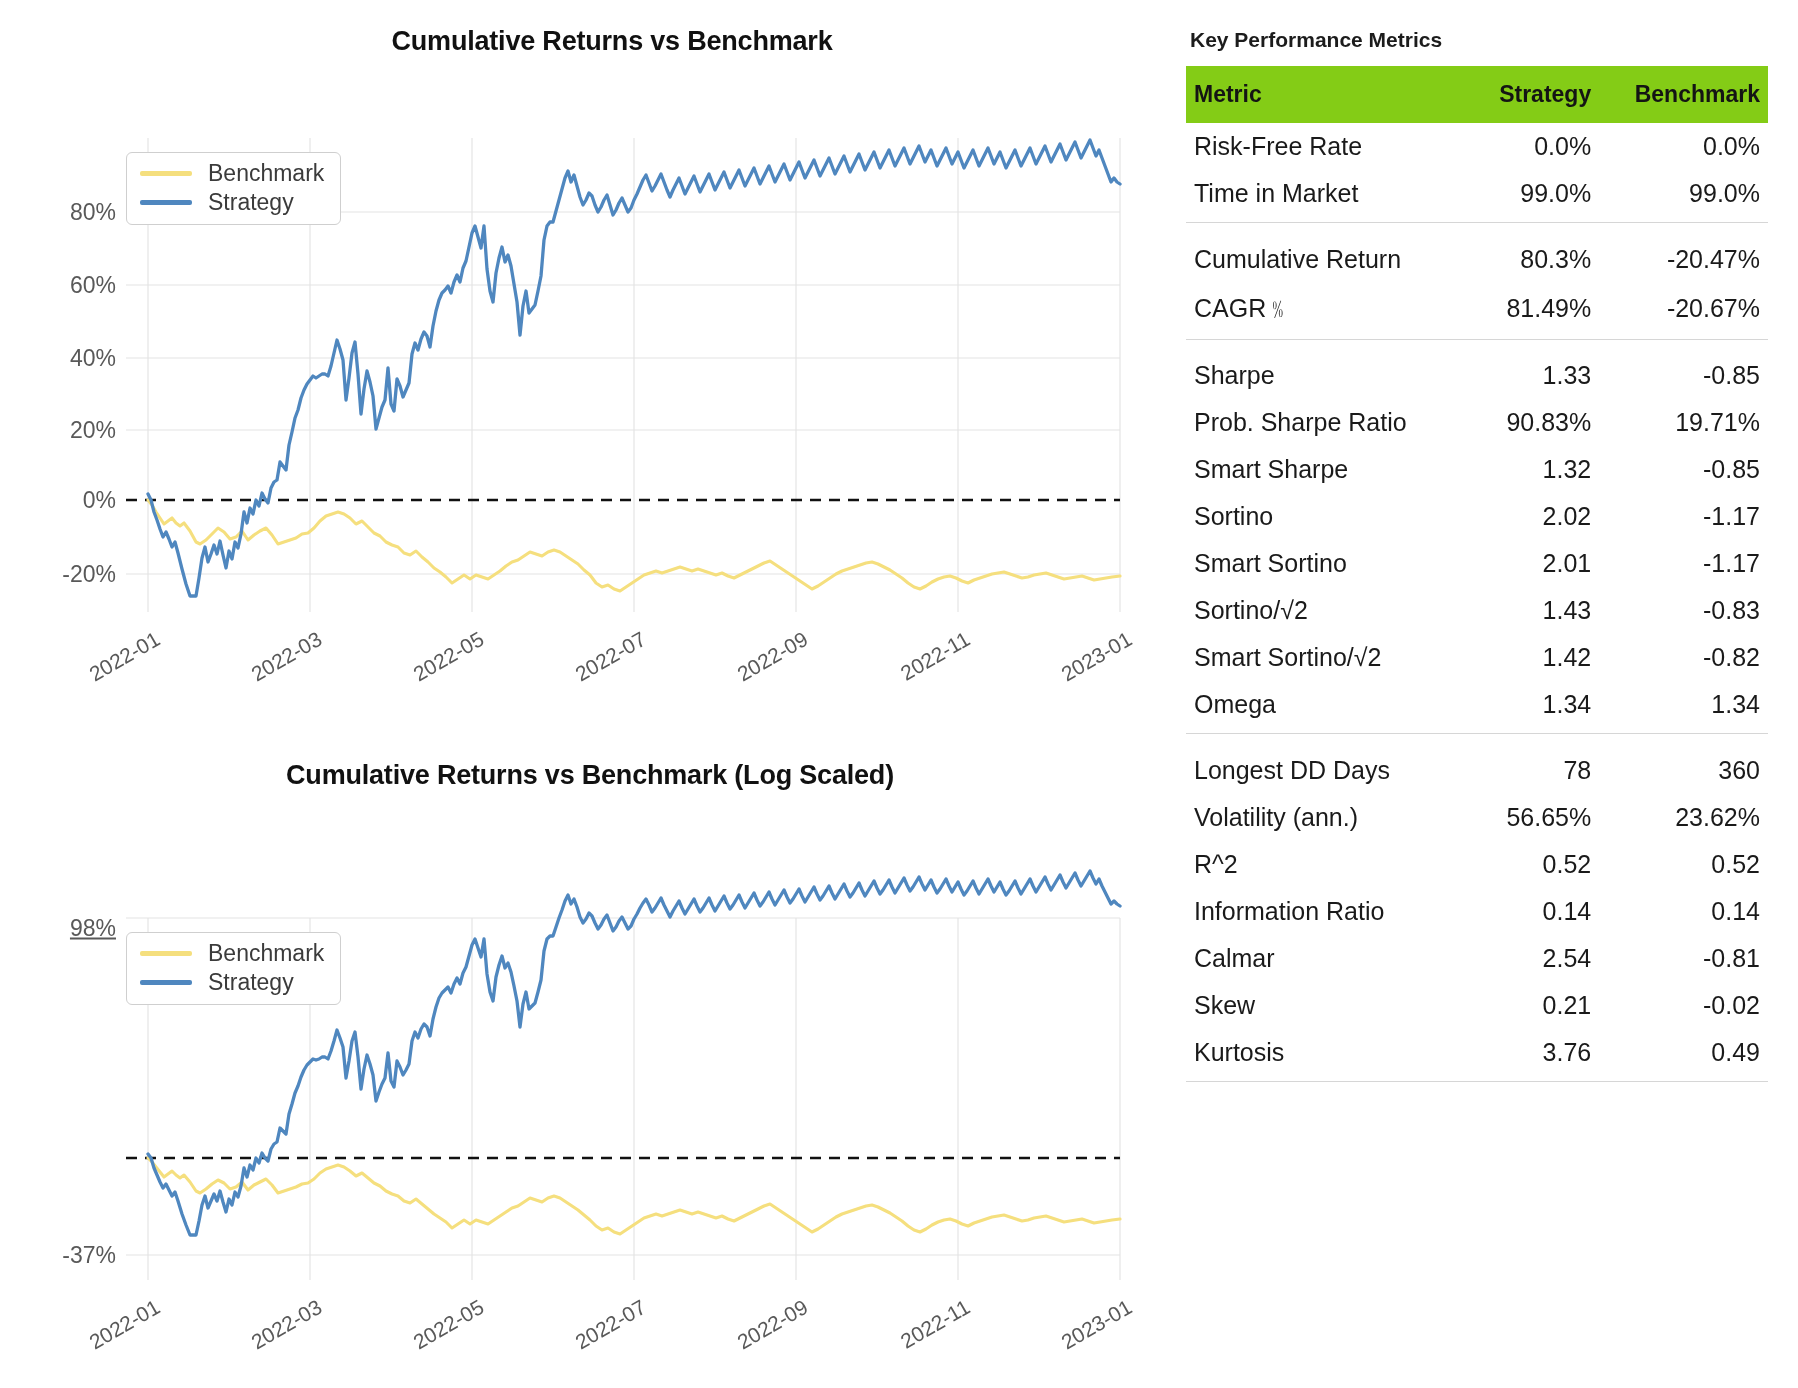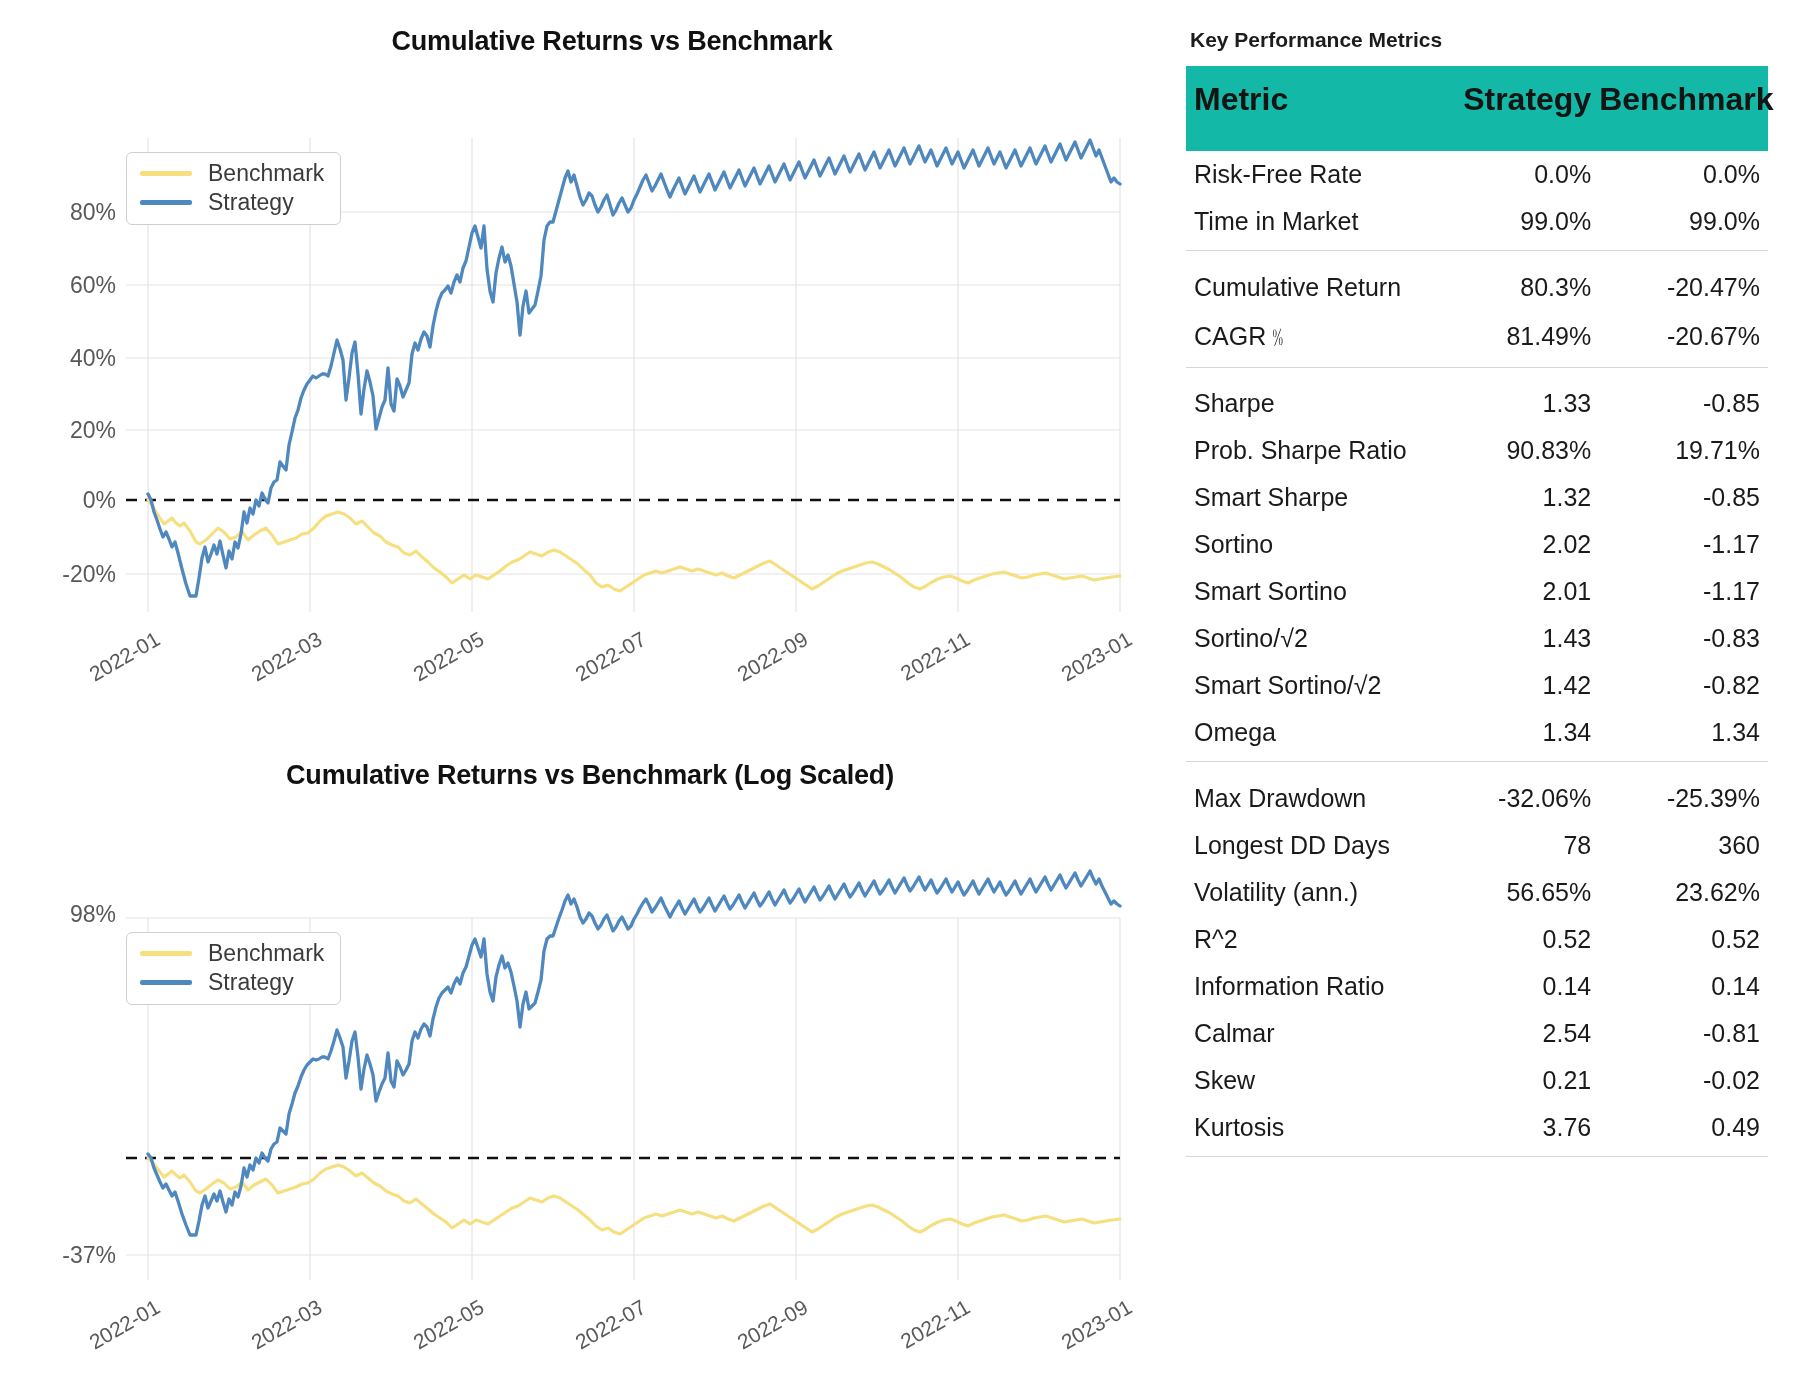--- a/index.html
+++ b/index.html
@@ -95,25 +95,25 @@
     font-weight: bold;
     color: #1c1c1c;
     margin: 10px 0 14px 4px;
   }
   table.metrics {
     width: 100%;
     border-collapse: collapse;
     table-layout: fixed;
   }
   table.metrics th {
-    background: #14b8a6;
-    font-size: 32px;
+    background: #84cc16;
+    font-size: 23px;
     font-weight: bold;
     color: #141414;
-    padding: 15px 8px 33px 0;
+    padding: 15px 8px 15px 0;
     text-align: right;
     white-space: nowrap;
   }
   table.metrics th.metric-head {
     text-align: left;
     padding-left: 8px;
     width: 42%;
   }
   table.metrics th.strategy-head { width: 29%; }
   table.metrics th.benchmark-head { width: 29%; }
@@ -206,21 +206,21 @@
         </div>
       </div>
     </div>
 
     <div class="chart-block" id="chart-log">
       <div class="chart-title">Cumulative Returns vs Benchmark (Log Scaled)</div>
 
       <div class="plot-wrap" style="position:absolute; left:0; top:0; width:1180px; height:628px;">
 
         <div class="ytick-col">
-          <div class="ytick" style="top:154px;">98%</div>
+          <div class="ytick" style="top:168px;text-decoration:underline;">98%</div>
           <div class="ytick" style="top:495px;">-37%</div>
         </div>
 
         <svg class="plot-svg" width="1180" height="628" viewBox="0 0 1180 628" style="position:absolute; left:0; top:0;">
           <g stroke="#e4e4e4" stroke-width="1.2">
             <line x1="126" y1="158" x2="1120" y2="158"></line>
             <line x1="126" y1="495" x2="1120" y2="495"></line>
           </g>
           <g stroke="#e4e4e4" stroke-width="1.2">
             <line x1="148" y1="158" x2="148" y2="520"></line>
@@ -342,25 +342,20 @@
         <tr class="pre-divider">
           <td class="metric-name">Omega</td>
           <td>1.34</td>
           <td>1.34</td>
         </tr>
         <tr class="divider-row">
             <td colspan="3"></td>
           </tr>
 
         <tr>
-          <td class="metric-name">Max Drawdown</td>
-          <td>-32.06%</td>
-          <td>-25.39%</td>
-        </tr>
-        <tr>
           <td class="metric-name">Longest DD Days</td>
           <td>78</td>
           <td>360</td>
         </tr>
         <tr>
           <td class="metric-name">Volatility (ann.)</td>
           <td>56.65%</td>
           <td>23.62%</td>
         </tr>
         <tr>

